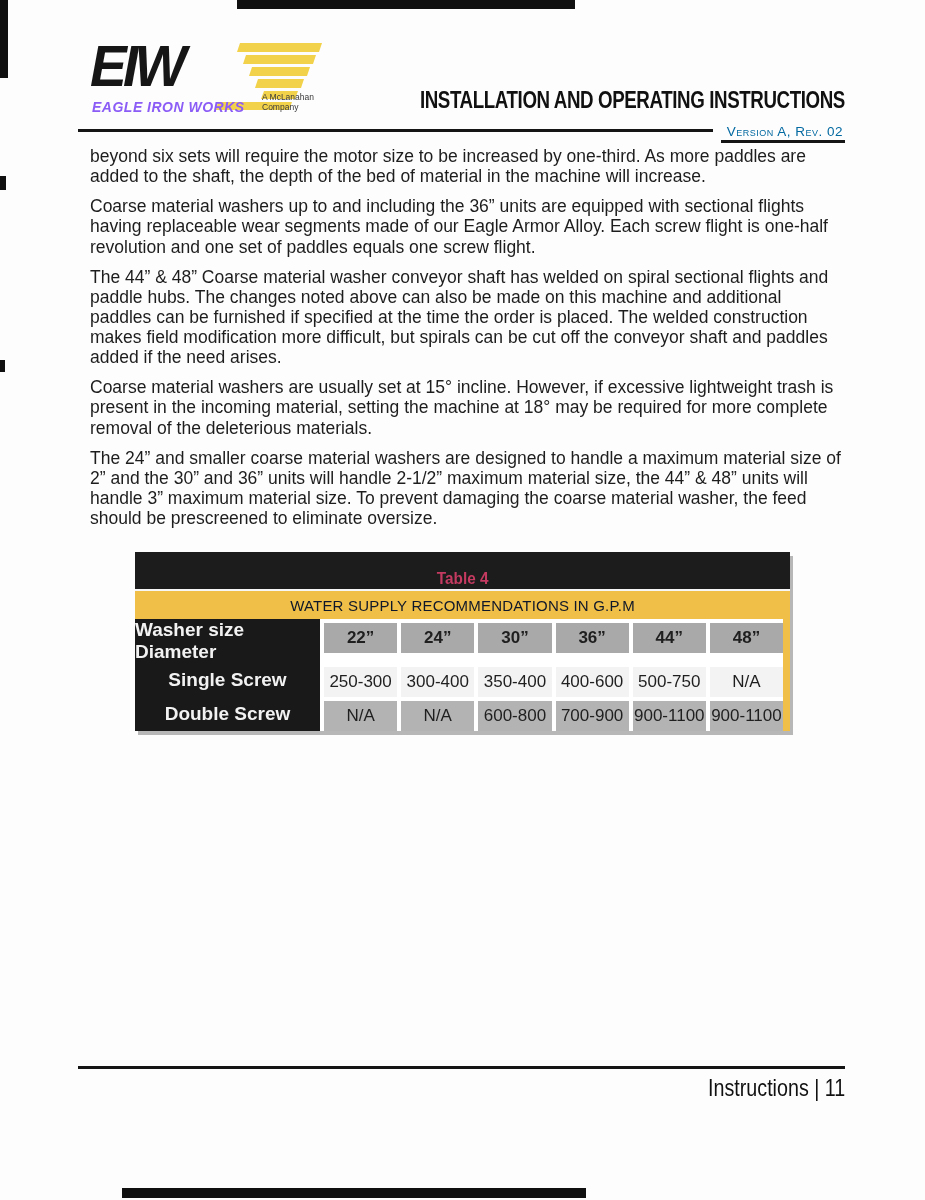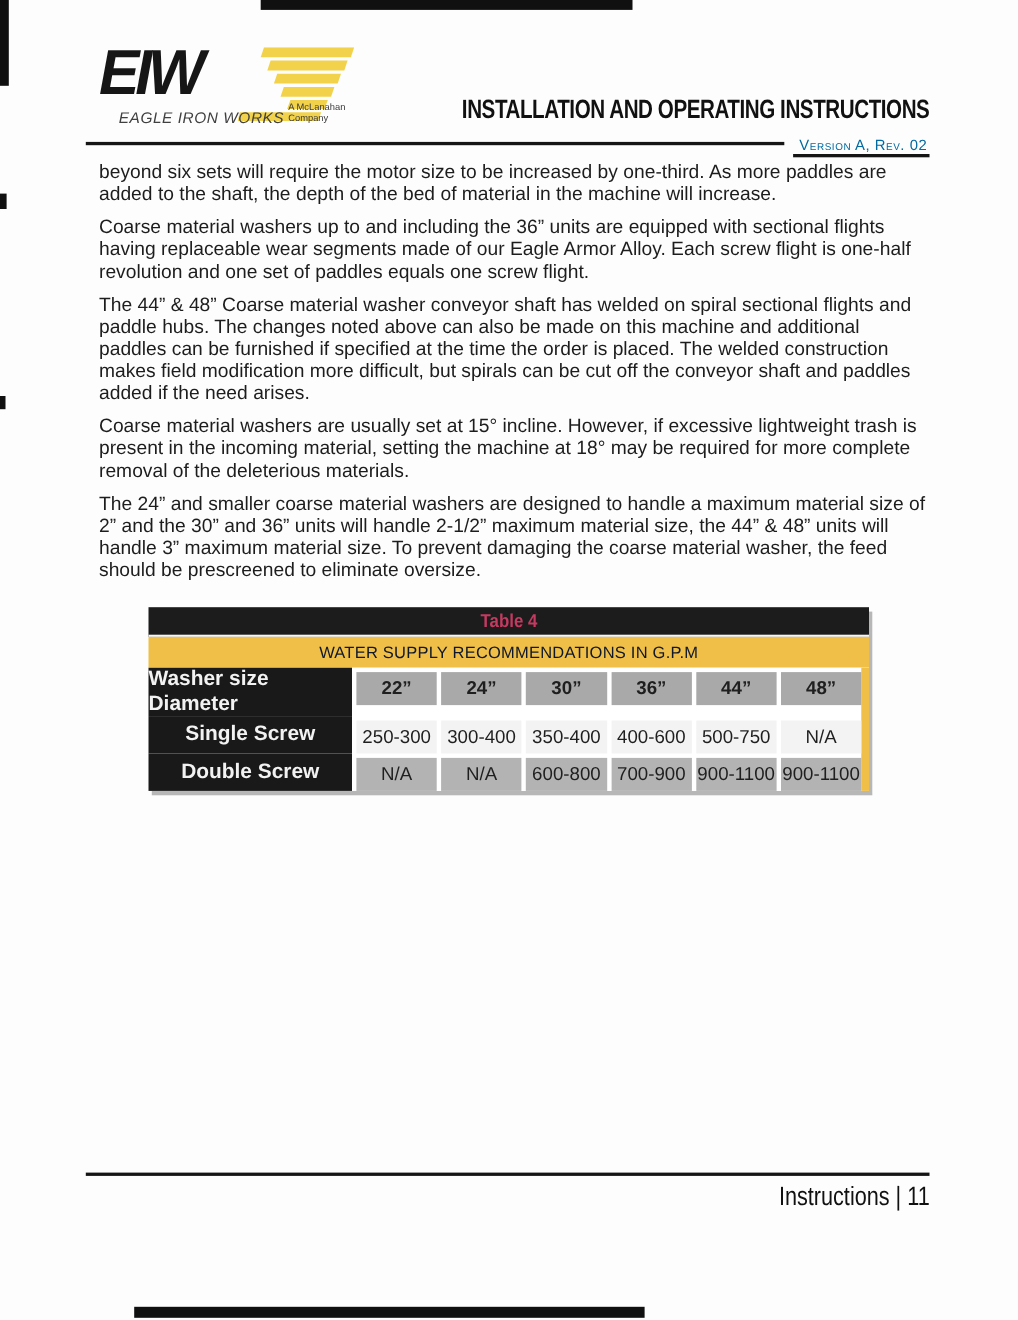--- a/index.html
+++ b/index.html
@@ -22,23 +22,23 @@
   .header { position:absolute; left:90px; right:80px; top:42px; height:96px; }
   .logo { position:absolute; left:0; top:0; width:250px; height:80px; }
   .logo-acronym {
     position:absolute; left:0; top:-10px;
     font-size:58px; font-weight:900; font-style:italic;
     letter-spacing:-4px; color:#161616;
     transform:scaleX(0.95); transform-origin:left center;
   }
   .logo-wing { position:absolute; left:126px; top:1px; width:106px; height:70px; }
   .logo-name {
-    position:absolute; left:18px; top:57px;
-    font-size:14px; font-weight:400; font-style:italic;
-    letter-spacing:0.5px; color:#404040; white-space:nowrap;
+    position:absolute; left:2px; top:57px;
+    font-size:14px; font-weight:700; font-style:italic;
+    letter-spacing:0.5px; color:#8b5cf6; white-space:nowrap;
   }
   .logo-sub {
     position:absolute; left:172px; top:50px; width:80px;
     font-size:8.5px; line-height:1.2; color:#3a3a3a;
   }
   .doc-title {
     position:absolute; right:0; top:44px;
     font-size:24px; font-weight:800; letter-spacing:-0.5px; color:#111;
     white-space:nowrap; transform:scaleX(0.78); transform-origin:right center;
   }
@@ -51,21 +51,21 @@
 
   
   .content { position:absolute; left:90px; right:80px; top:146px; }
   .content p { font-size:17.5px; line-height:1.15; margin-bottom:10px; color:#1d1d1d; }
   .caution { margin-top:2px; }
   .caution .c-label { font-weight:bold; }
 
   
   .gpm-table { margin:24px 0 0 45px; width:655px; box-shadow:3px 4px 0 rgba(125,125,125,0.55); }
   .tbl-titlebar {
-    background:#1c1c1c; height:27px; display:flex; align-items:center; justify-content:center;
+    background:#1c1c1c; height:39px; display:flex; align-items:flex-end; justify-content:center;
     border-bottom:2px solid #f6f6f6;
   }
   .tbl-title {
     color:#c43a60; font-size:17px; font-weight:800; letter-spacing:0;
     transform:scaleX(0.9); transform-origin:center;
   }
   .tbl-band {
     background:#f0bf47; height:28px; display:flex; align-items:center; justify-content:center;
   }
   .tbl-band-text { font-size:15px; color:#0f172a; letter-spacing:0.2px; }

